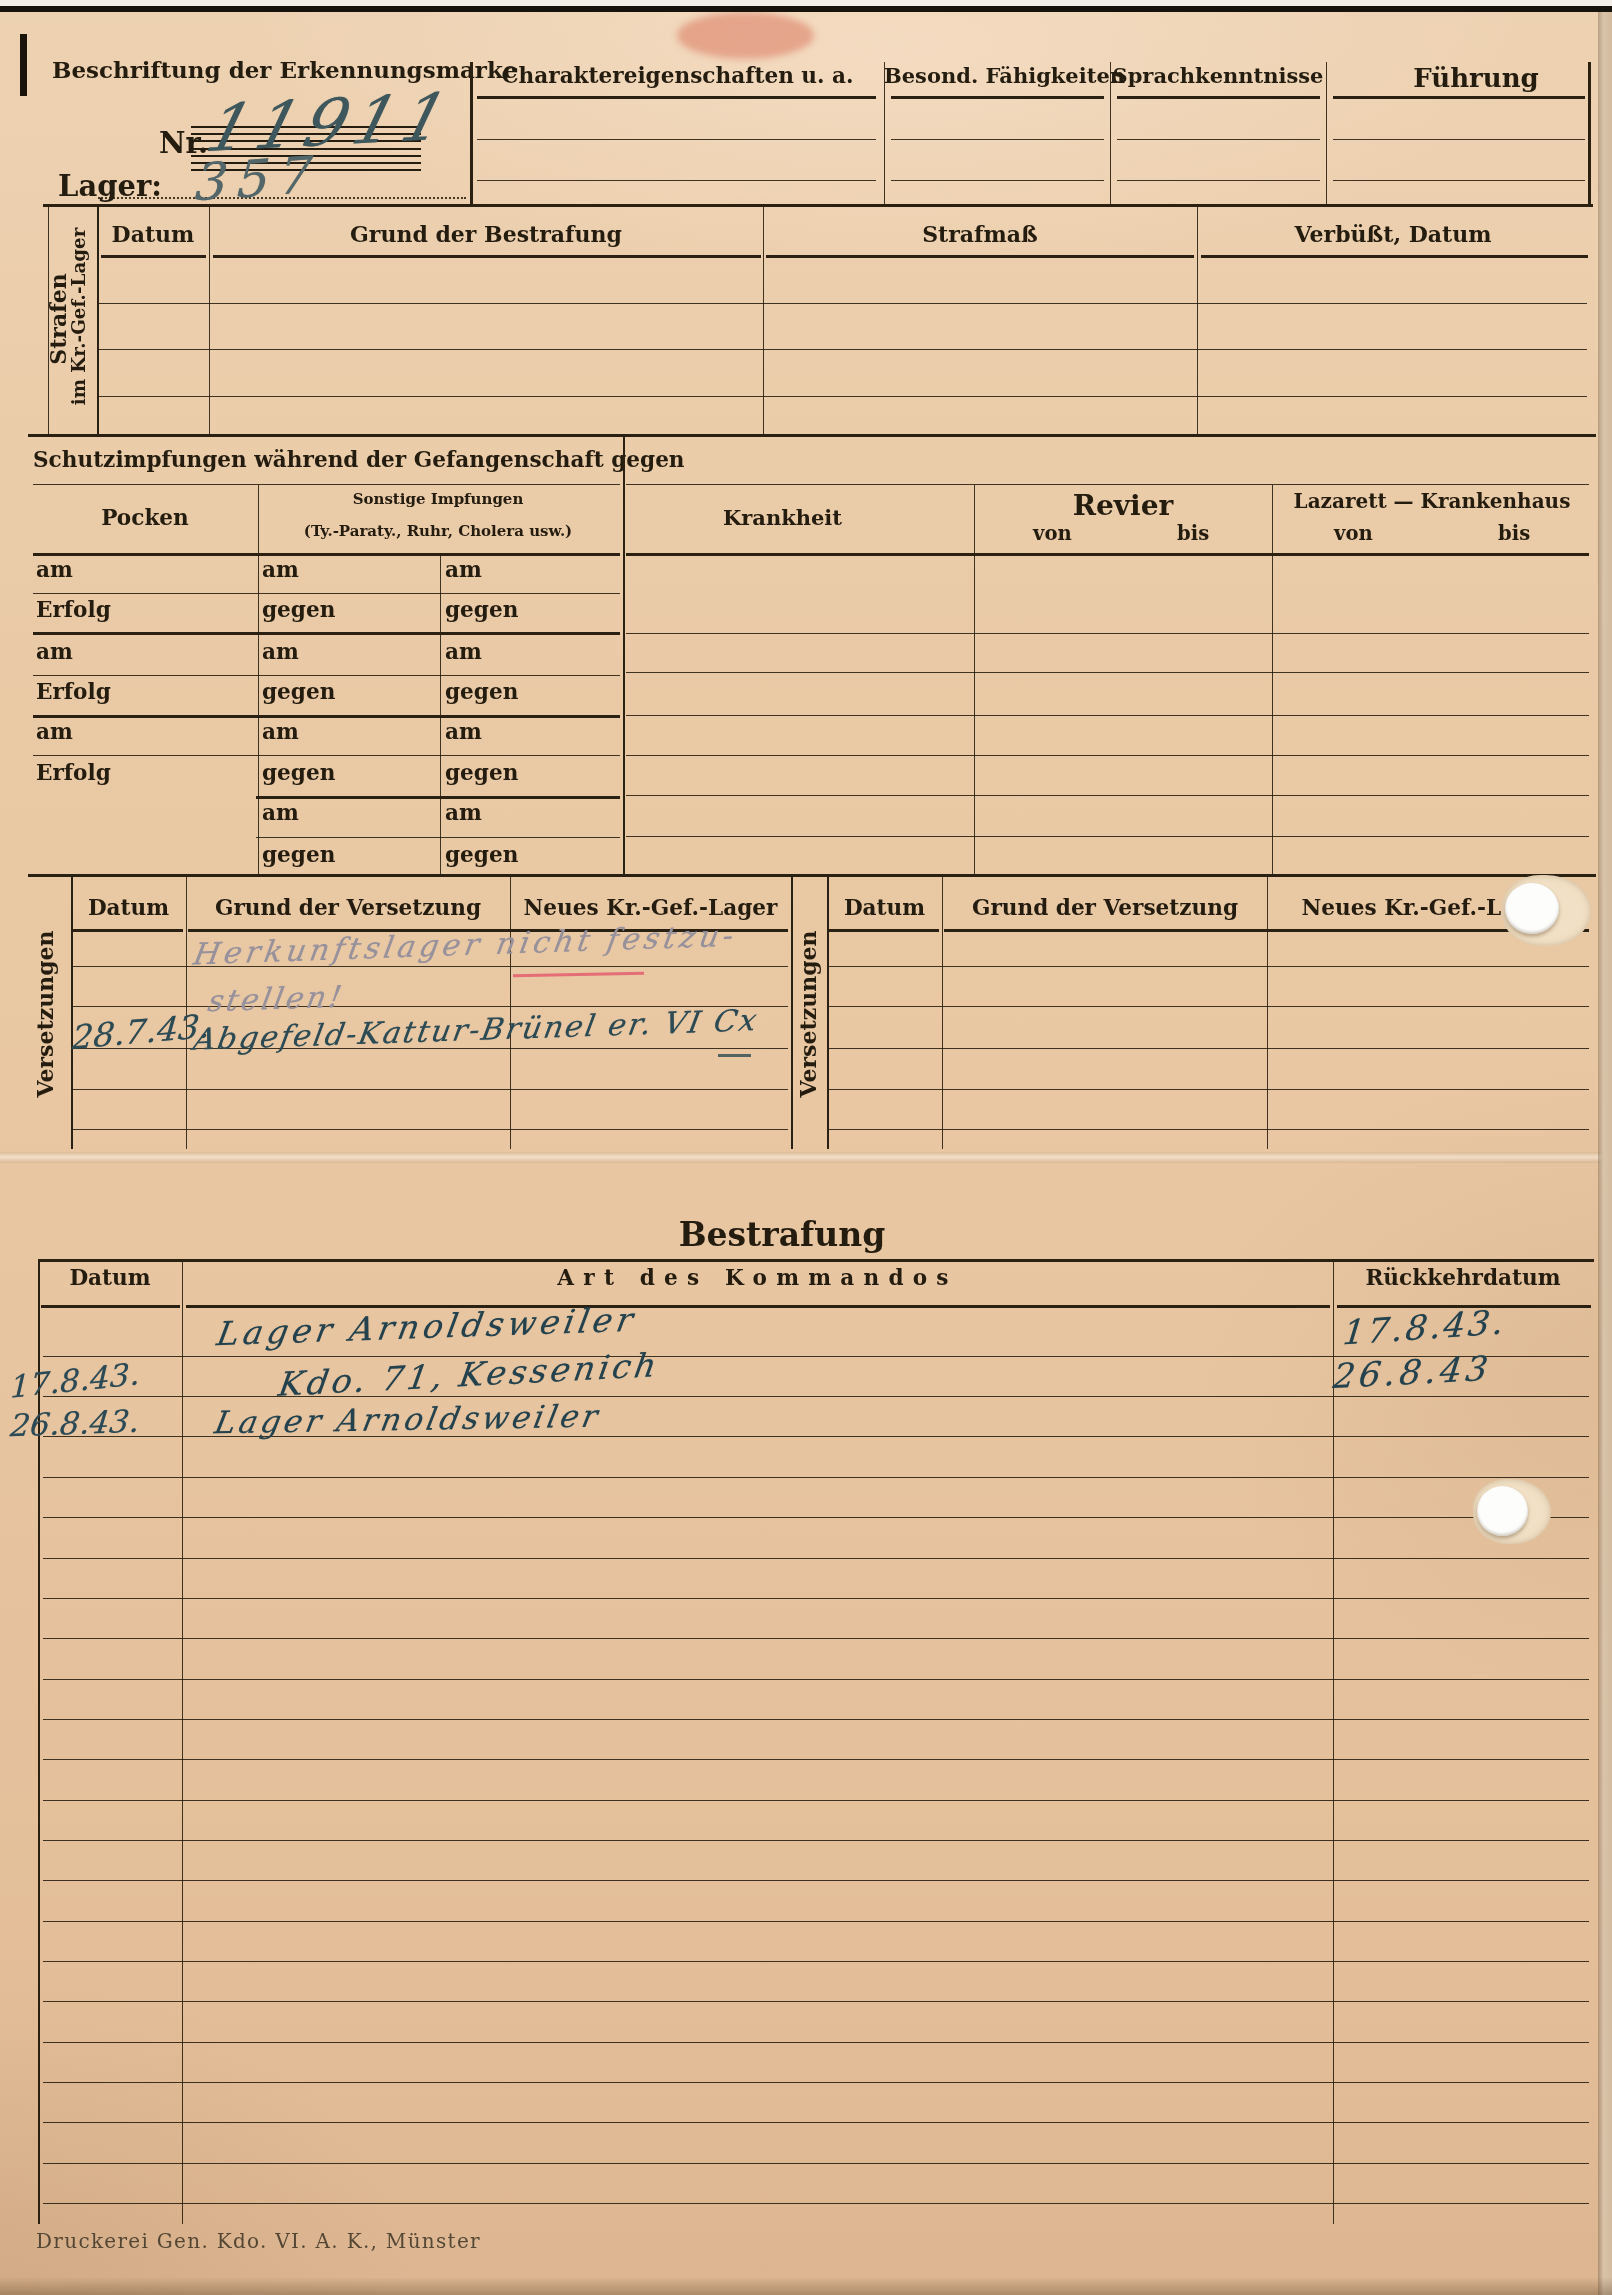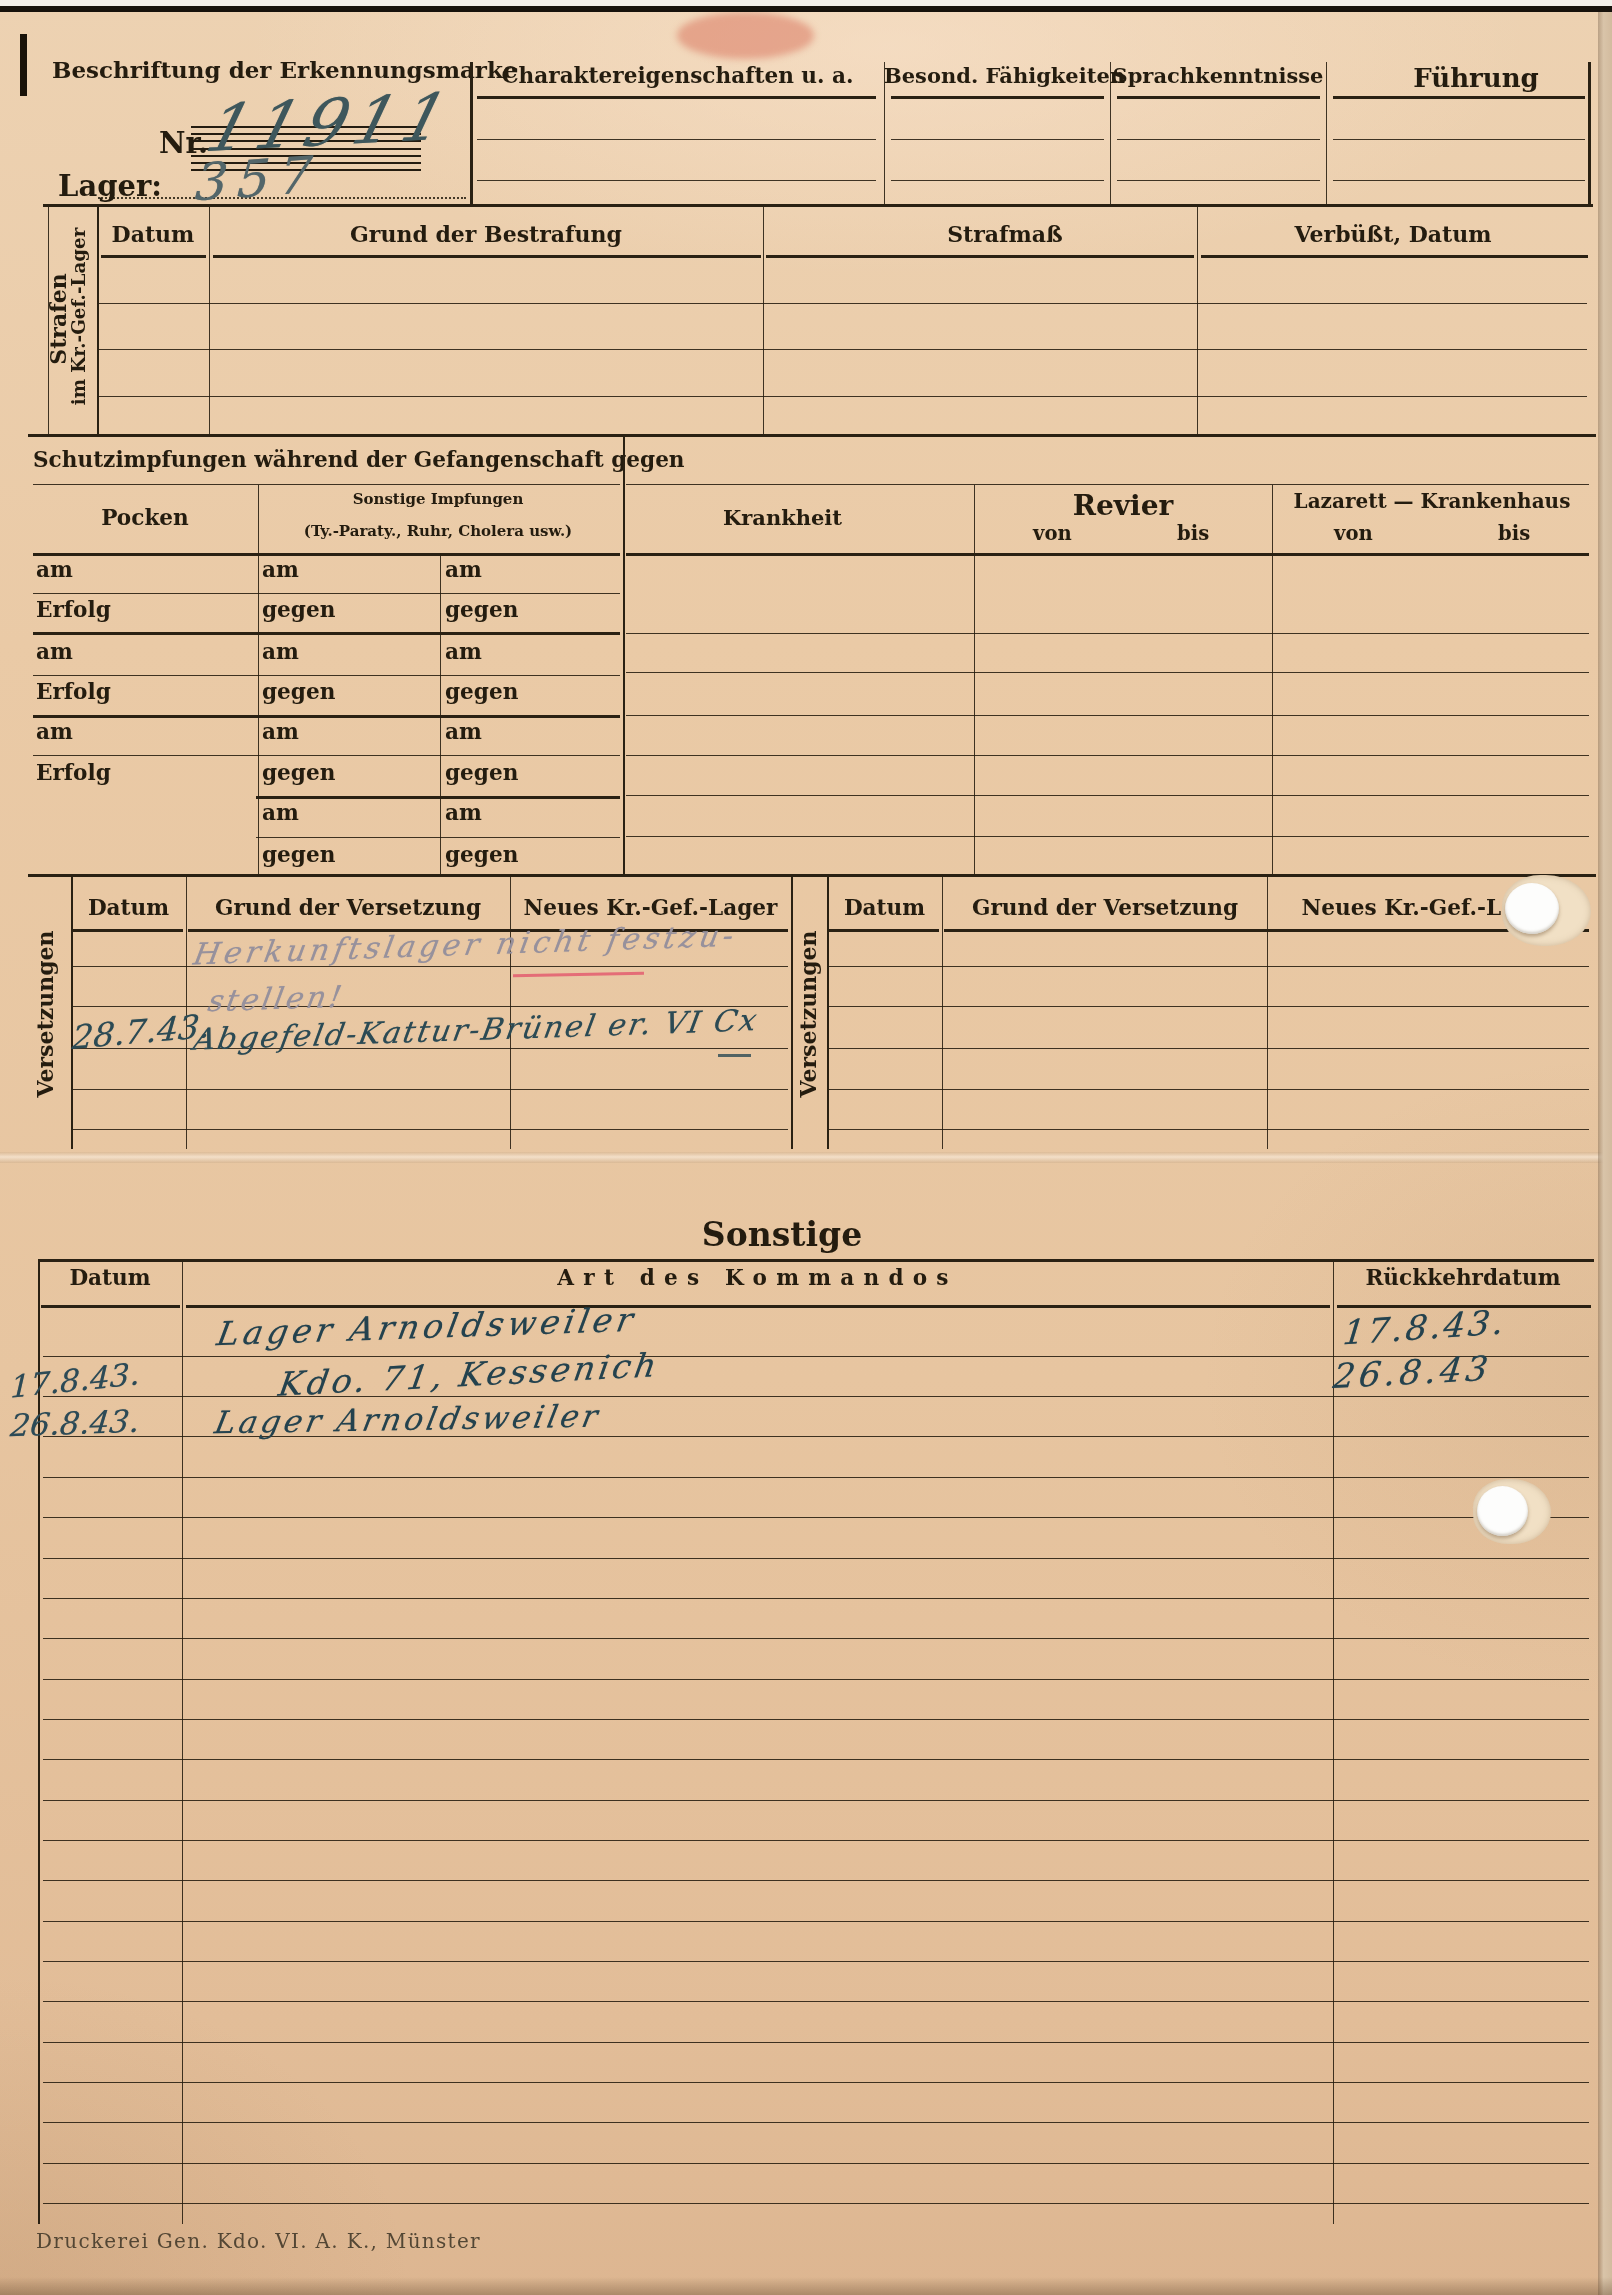--- a/index.html
+++ b/index.html
@@ -62,21 +62,21 @@
 
   <div class="fr ctr" style="left:470px;top:63px;width:415px;font-size:21.6px;">Charaktereigenschaften u. a.</div>
   <div class="fr ctr" style="left:884px;top:63px;width:226px;font-size:21px;">Besond. Fähigkeiten</div>
   <div class="fr ctr" style="left:1110px;top:63px;width:216px;font-size:21px;">Sprachkenntnisse</div>
   <div class="fr ctr" style="left:1326px;top:63px;width:300px;font-size:26px;">Führung</div>
 
   <div class="fr ctr rot" style="left:-67px;top:306px;width:249px;font-size:22px;">Strafen</div>
   <div class="fr ctr rot" style="left:-46px;top:306px;width:249px;font-size:18.3px;">im Kr.-Gef.-Lager</div>
   <div class="fr ctr" style="left:97px;top:221px;width:112px;font-size:22px;">Datum</div>
   <div class="fr ctr" style="left:209px;top:221px;width:554px;font-size:22px;">Grund der Bestrafung</div>
-  <div class="fr ctr" style="left:763px;top:221px;width:434px;font-size:22px;padding-left:25px;">Strafmaß</div>
+  <div class="fr ctr" style="left:763px;top:221px;width:434px;font-size:22px;">Strafmaß</div>
   <div class="fr ctr" style="left:1197px;top:221px;width:392px;font-size:22px;">Verbüßt, Datum</div>
 
   <div class="fr ctr" style="left:33px;top:447px;width:589px;font-size:21.6px;">Schutzimpfungen während der Gefangenschaft gegen</div>
   <div class="fr ctr" style="left:33px;top:505px;width:224px;font-size:21.6px;">Pocken</div>
   <div class="fr ctr" style="left:256px;top:490px;width:364px;font-size:15px;">Sonstige Impfungen</div>
   <div class="fr ctr" style="left:256px;top:522px;width:364px;font-size:15px;">(Ty.-Paraty., Ruhr, Cholera usw.)</div>
 
   <div class="fr ctr" style="left:625px;top:505px;width:315px;font-size:21px;">Krankheit</div>
   <div class="fr ctr" style="left:974px;top:489px;width:298px;font-size:28px;">Revier</div>
   <div class="fr" style="left:1033px;top:522px;font-size:19.6px;">von</div>
@@ -94,21 +94,21 @@
   <div class="fr ctr" style="left:942px;top:895px;width:326px;font-size:21.6px;">Grund der Versetzung</div>
   <div class="fr ctr" style="left:1267px;top:895px;width:323px;font-size:21.6px;">Neues Kr.-Gef.-Lager</div>
 
   <div class="hw pencil" style="left:196px;top:927px;font-size:30px;letter-spacing:3.9px;transform:skewX(-12deg) rotate(-2deg);">Herkunftslager nicht festzu-</div>
   <div class="redline" style="left:513px;top:973px;width:131px;height:3.3px;transform:rotate(-1deg);"></div>
   <div class="hw pencil" style="left:209px;top:981px;font-size:30px;letter-spacing:2.6px;transform:skewX(-12deg) rotate(-2deg);">stellen!</div>
   <div class="hw ink" style="left:73px;top:1012px;font-size:33px;transform:skewX(-10deg) rotate(-5deg);">28.7.43.</div>
   <div class="hw ink" style="left:196px;top:1012px;font-size:30px;letter-spacing:2px;transform:skewX(-12deg) rotate(-2deg);">Abgefeld-Kattur-Brünel er. VI Cx</div>
   <div class="redline" style="left:718px;top:1054px;width:33px;height:2.6px;background:#2b4a54;"></div>
 
-  <div class="fr ctr" style="left:651px;top:1215px;width:262px;font-size:33px;">Sonstige</div>
+  <div class="fr ctr" style="left:651px;top:1215px;width:262px;font-size:33px;">Bestrafung</div>
   <div class="fr ctr" style="left:38px;top:1265px;width:144px;font-size:21.6px;">Datum</div>
   <div class="fr ctr" style="left:182px;top:1265px;width:1151px;font-size:21.6px;letter-spacing:9.2px;">Art des Kommandos</div>
   <div class="fr ctr" style="left:1333px;top:1265px;width:260px;font-size:21.6px;">Rückkehrdatum</div>
 
   <div class="hw ink" style="left:219px;top:1307px;font-size:33px;letter-spacing:3.9px;color:#24424e;transform:skewX(-12deg) rotate(-2deg);">Lager Arnoldsweiler</div>
   <div class="hw ink" style="left:1344px;top:1307px;font-size:34px;letter-spacing:2.6px;color:#24424e;transform:skewX(-10deg) rotate(-4deg);">17.8.43.</div>
   <div class="hw ink" style="left:10.5px;top:1362px;font-size:31px;color:#2c4a56;transform:skewX(-8deg) rotate(-6deg);">17.8.43.</div>
   <div class="hw ink" style="left:281px;top:1355px;font-size:33px;letter-spacing:3.3px;color:#24424e;transform:skewX(-12deg) rotate(-3deg);">Kdo. 71, Kessenich</div>
   <div class="hw ink" style="left:1334px;top:1352px;font-size:34px;letter-spacing:3.9px;color:#24424e;transform:skewX(-10deg) rotate(-3deg);">26.8.43</div>
   <div class="hw ink" style="left:10.5px;top:1405px;font-size:31px;color:#2c4a56;transform:skewX(-8deg) rotate(-2deg);">26.8.43.</div>

